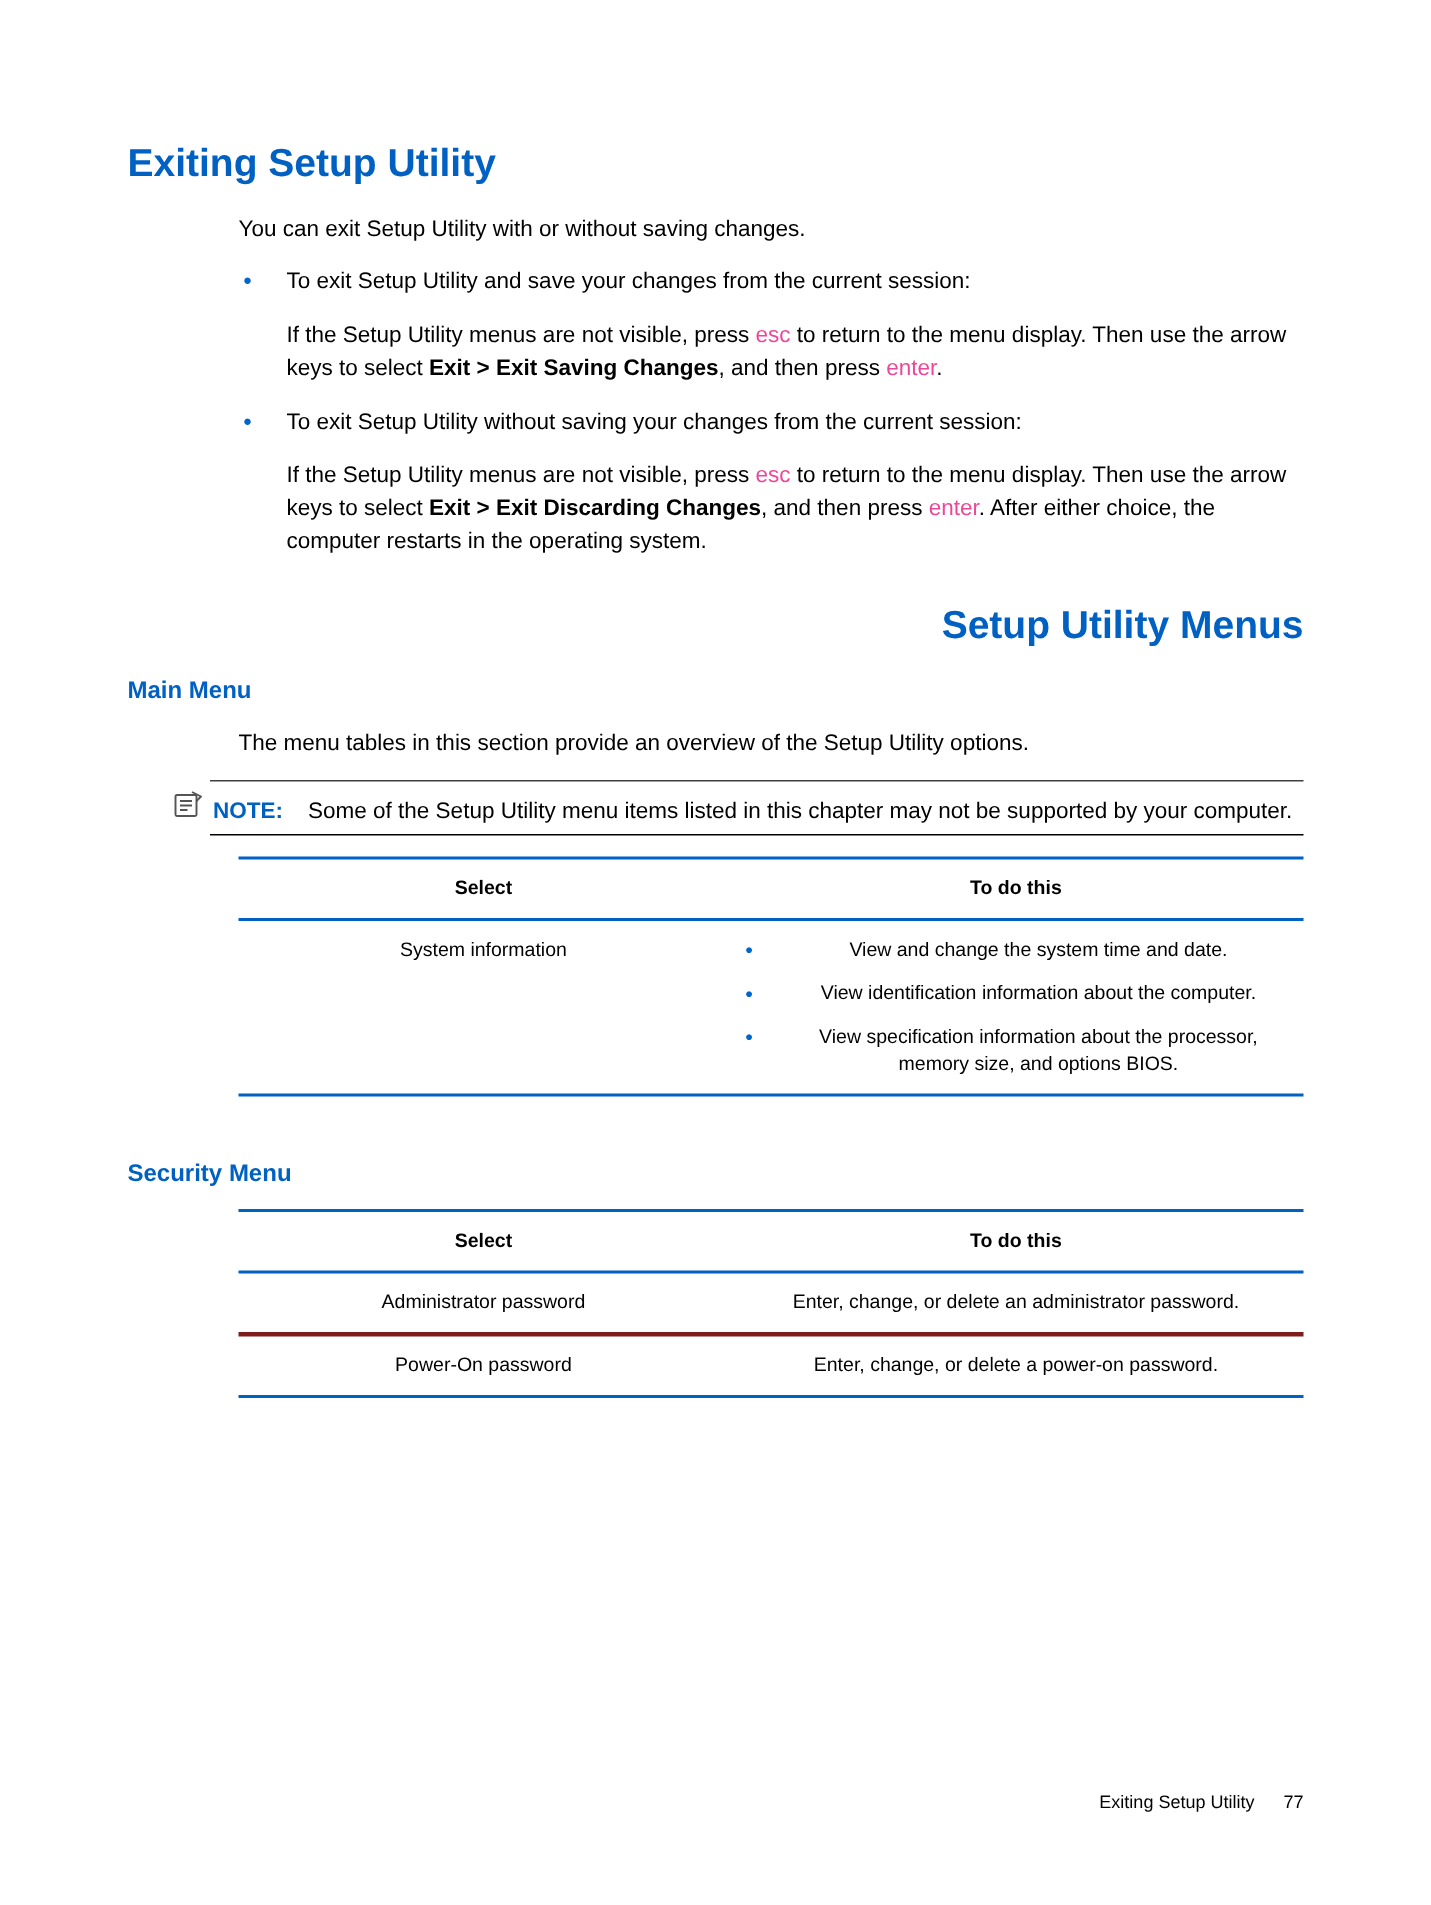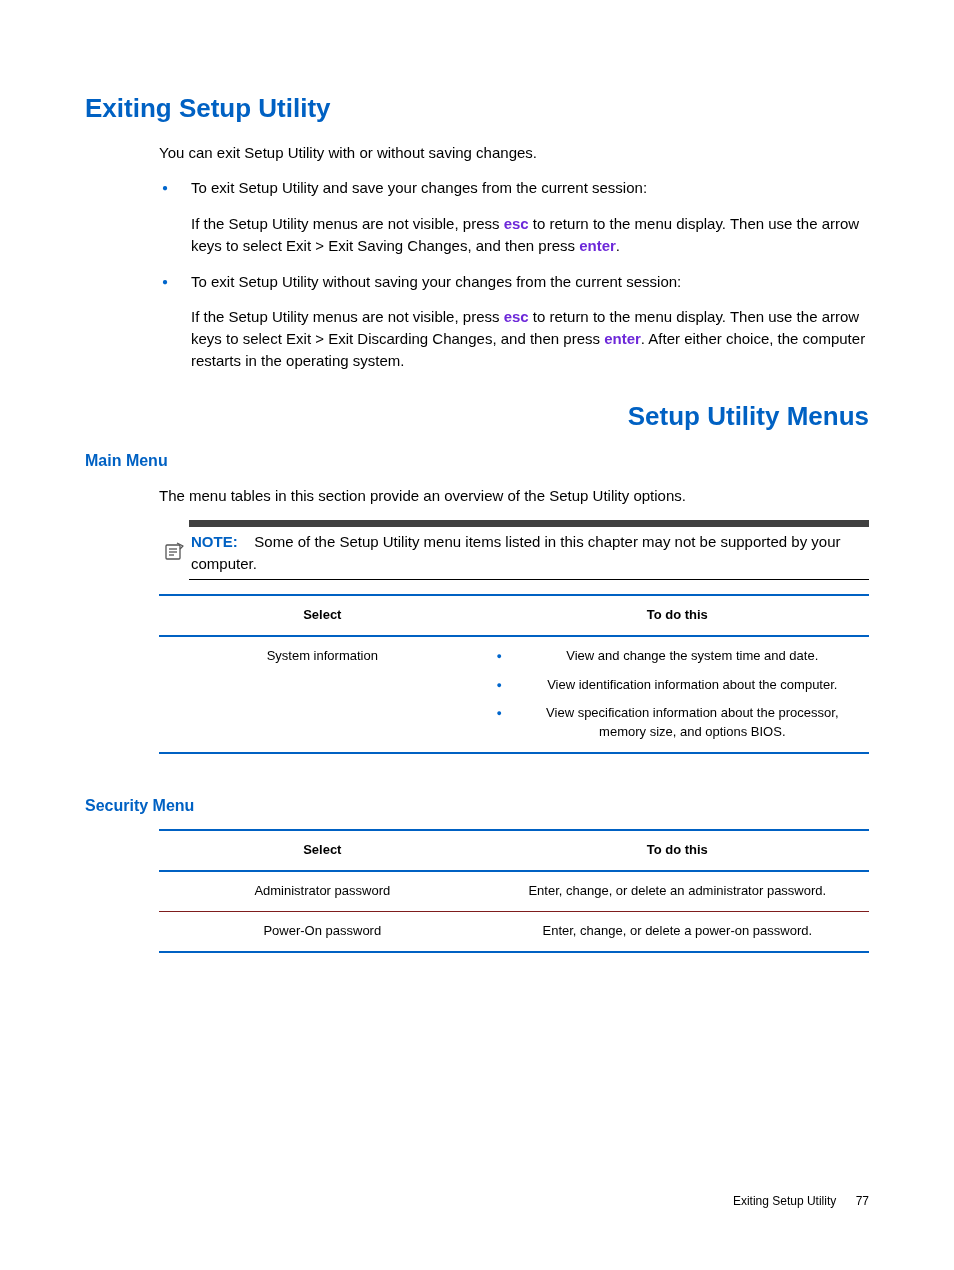--- a/index.html
+++ b/index.html
@@ -48,37 +48,36 @@
       color: #0066cc;
       font-size: 10px;
       position: absolute;
       left: 3px;
       top: 4px;
     }
     .sub {
       margin-top: 14px;
     }
     .keypress {
-      color: #6d28d9;
-      font-weight: bold;
+      color: #ec4899;
     }
     .bold {
-      font-weight: normal;
+      font-weight: bold;
     }
     .section-gap {
       margin-top: 26px;
       text-align: right;
     }
     .note-block {
-      border-top: 7px solid #404040;
+      border-top: 1px solid #404040;
       border-bottom: 1px solid #000;
-      margin-left: 104px;
+      margin-left: 55px;
       padding: 4px 0;
       display: flex;
-      align-items: center;
+      align-items: flex-end;
       margin-bottom: 14px;
     }
     .note-icon {
       flex: 0 0 auto;
       margin-left: -24px;
       margin-right: 6px;
       margin-top: 2px;
     }
     .note-text {
       flex: 1;
@@ -97,21 +96,21 @@
       border-top: 2px solid #0061c3;
       border-bottom: 2px solid #0061c3;
     }
     table th {
       text-align: center;
       font-weight: bold;
       padding: 10px 6px;
       vertical-align: top;
     }
     table tbody tr {
-      border-bottom: 1px solid #7f1d1d;
+      border-bottom: 3px solid #7f1d1d;
     }
     table tbody tr:last-child {
       border-bottom: 2px solid #0061c3;
     }
     table td {
       padding: 10px 6px;
       vertical-align: top;
       text-align: center;
     }
     table th:first-child, table td:first-child {

